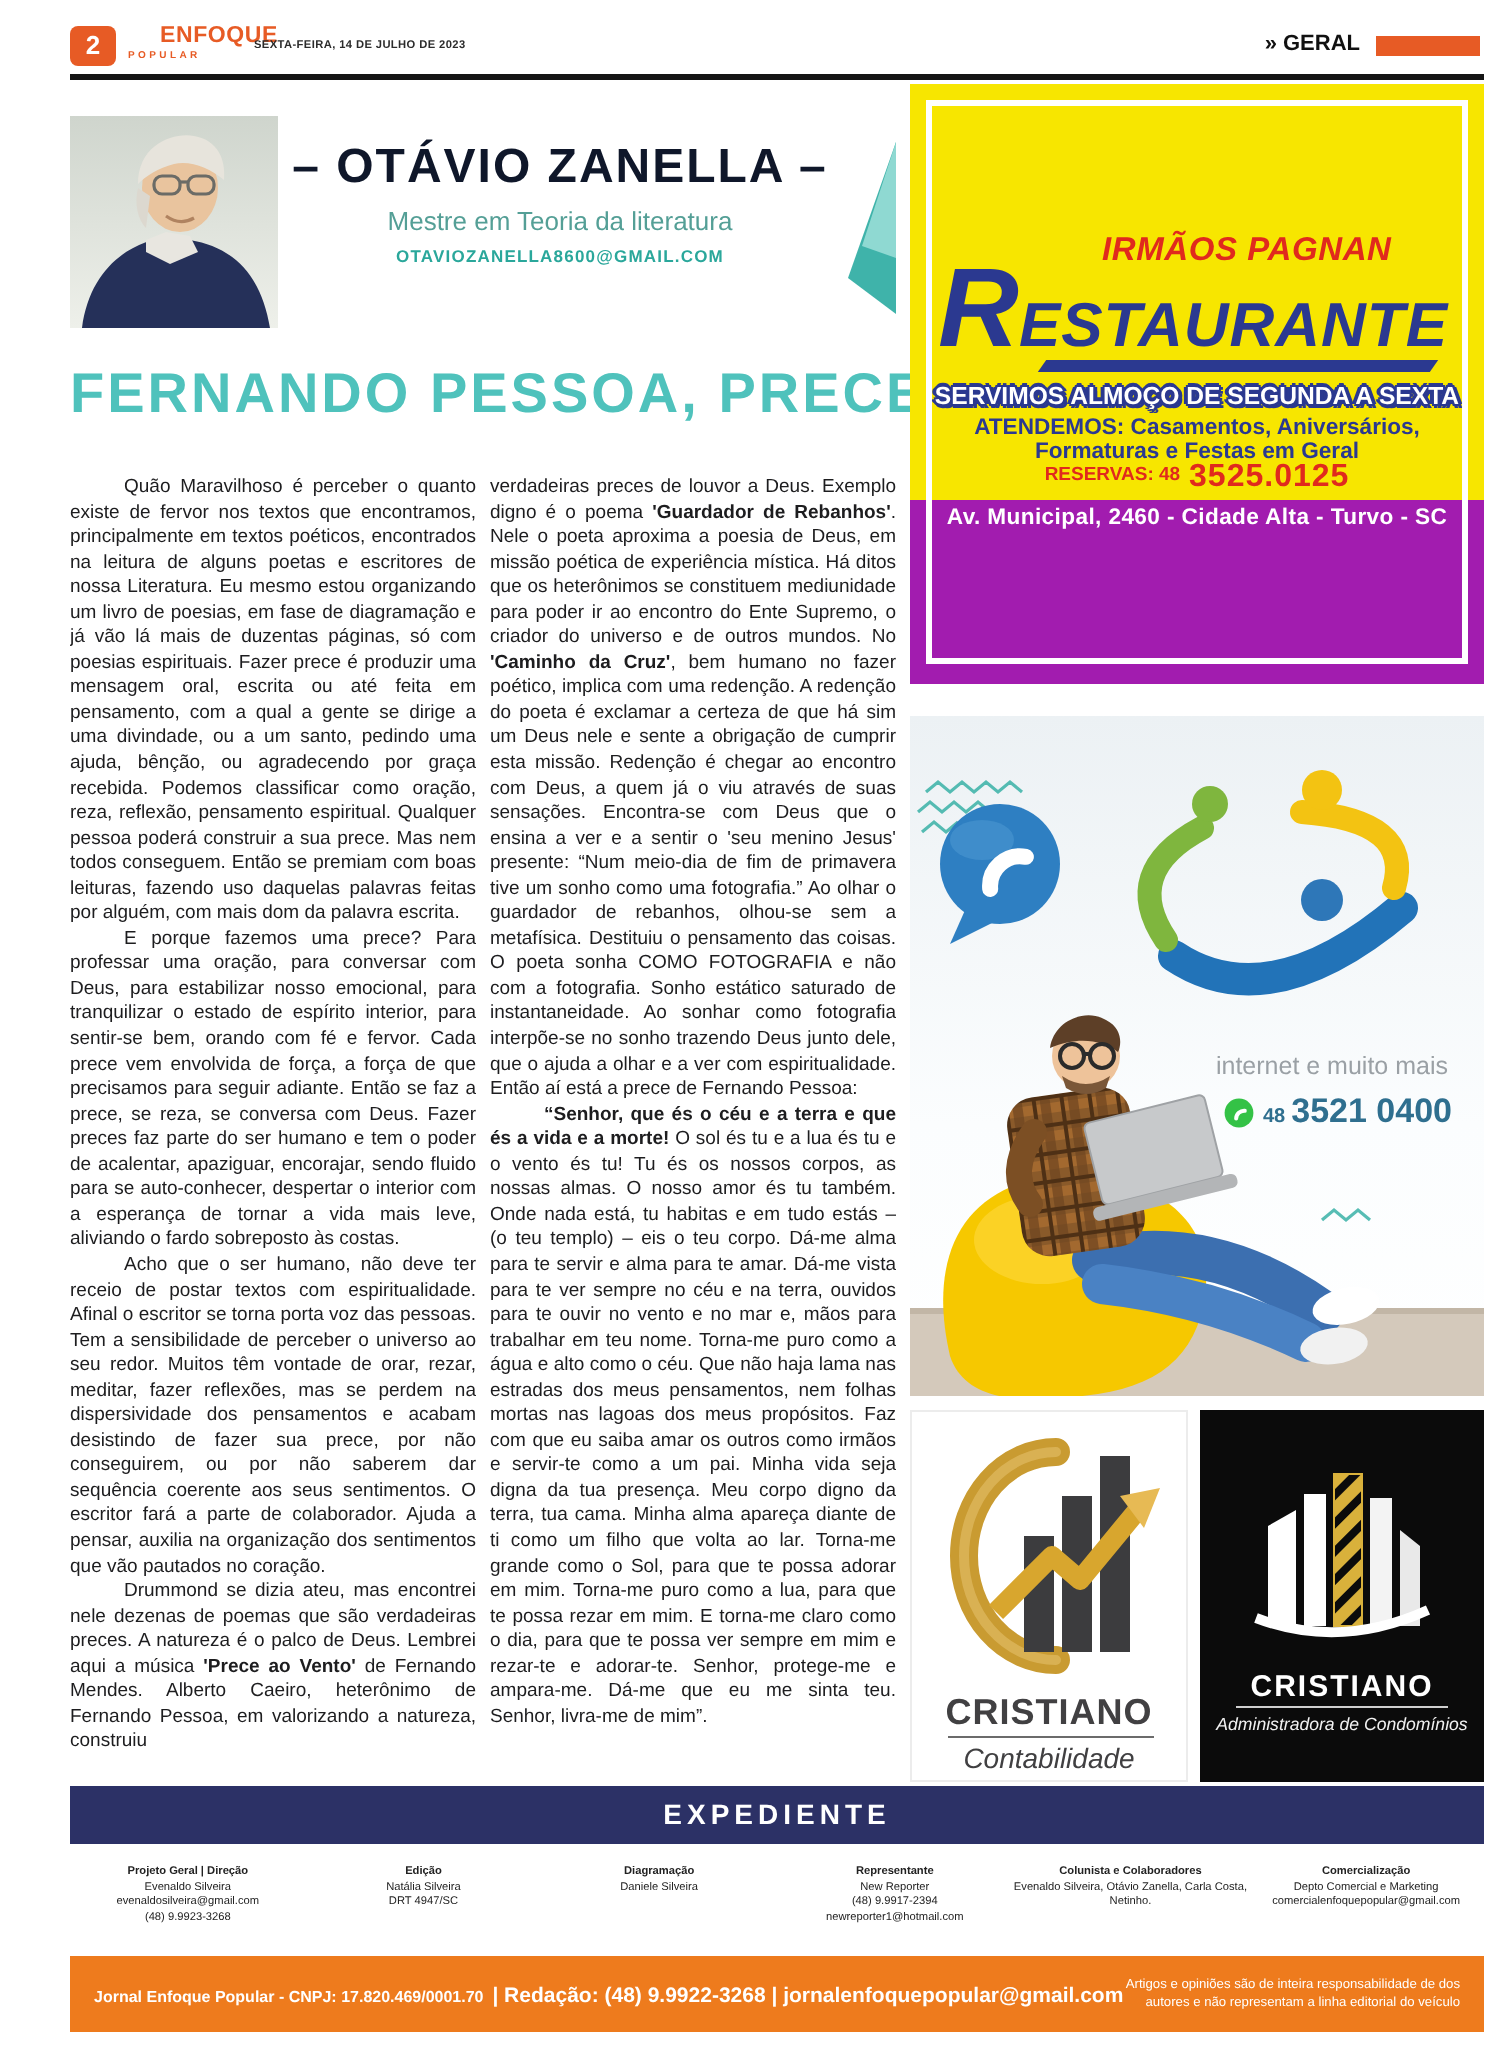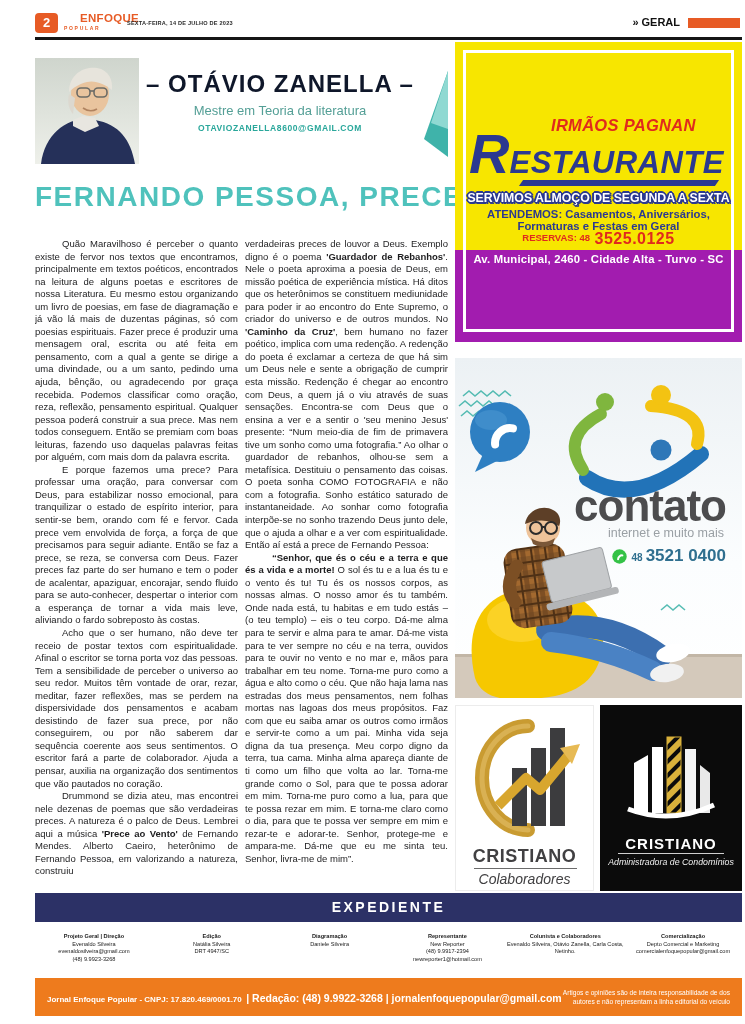--- a/index.html
+++ b/index.html
@@ -230,21 +230,20 @@
         </g>
 
         <circle cx="88" cy="20" r="17" fill="#eec39a"></circle>
         <path d="M70,16 C72,2 88,-4 98,2 C106,6 106,14 104,18 C96,12 84,10 70,16 Z" fill="#5d3f27"></path>
         <path d="M76,30 q12,8 24,0 l-2,6 q-10,6 -20,0 Z" fill="#7a5738"></path>
         <circle cx="81" cy="20" r="6" fill="none" stroke="#2b2b2b" stroke-width="2"></circle>
         <circle cx="96" cy="20" r="6" fill="none" stroke="#2b2b2b" stroke-width="2"></circle>
         <line x1="87" y1="19" x2="90" y2="19" stroke="#2b2b2b" stroke-width="2"></line>
       </g>
     </svg>
-    <div class="ct-name">contato</div>
     <div class="ct-tag">internet e muito mais</div>
     <div class="ct-phone">
       <svg class="wa" width="15" height="15" viewBox="0 0 15 15">
         <circle cx="7.5" cy="7.5" r="7.2" fill="#34c246"></circle>
         <g transform="rotate(-42 7.5 7.5)">
           <path d="M4.6,8.6 a4,4 0 0 1 5.8,0" stroke="#fff" stroke-width="2" fill="none" stroke-linecap="round"></path>
         </g>
       </svg><span class="pfx">48</span><span class="num">3521 0400</span>
     </div>
   </div>
@@ -254,21 +253,21 @@
       <path d="M60,14 A46,52 0 1 0 60,118" fill="none" stroke="#c99b31" stroke-width="14" stroke-linecap="round"></path>
       <path d="M60,14 A46,52 0 1 0 60,118" fill="none" stroke="#e4c06a" stroke-width="5" stroke-linecap="round" opacity=".6"></path>
       <rect x="44" y="56" width="15" height="58" fill="#3c3c3e"></rect>
       <rect x="63" y="36" width="15" height="78" fill="#3c3c3e"></rect>
       <rect x="82" y="16" width="15" height="98" fill="#3c3c3e"></rect>
       <path d="M30,94 L58,66 L72,78 L100,44" fill="none" stroke="#d8a62e" stroke-width="10" stroke-linejoin="round"></path>
       <polygon points="92,36 112,32 104,52" fill="#e7ba54"></polygon>
     </svg>
     <div class="nm">CRISTIANO</div>
     <div class="ln"></div>
-    <div class="sb">Colaboradores</div>
+    <div class="sb">Contabilidade</div>
   </div>
 
   <div class="card-b">
     <svg class="logo" viewBox="0 0 90 110">
       <defs>
         <pattern id="goldstripe" width="10" height="10" patternUnits="userSpaceOnUse" patternTransform="rotate(45)">
           <rect width="10" height="10" fill="#0b0b0b"></rect>
           <rect width="6" height="10" fill="#d9b13b"></rect>
         </pattern>
       </defs>

